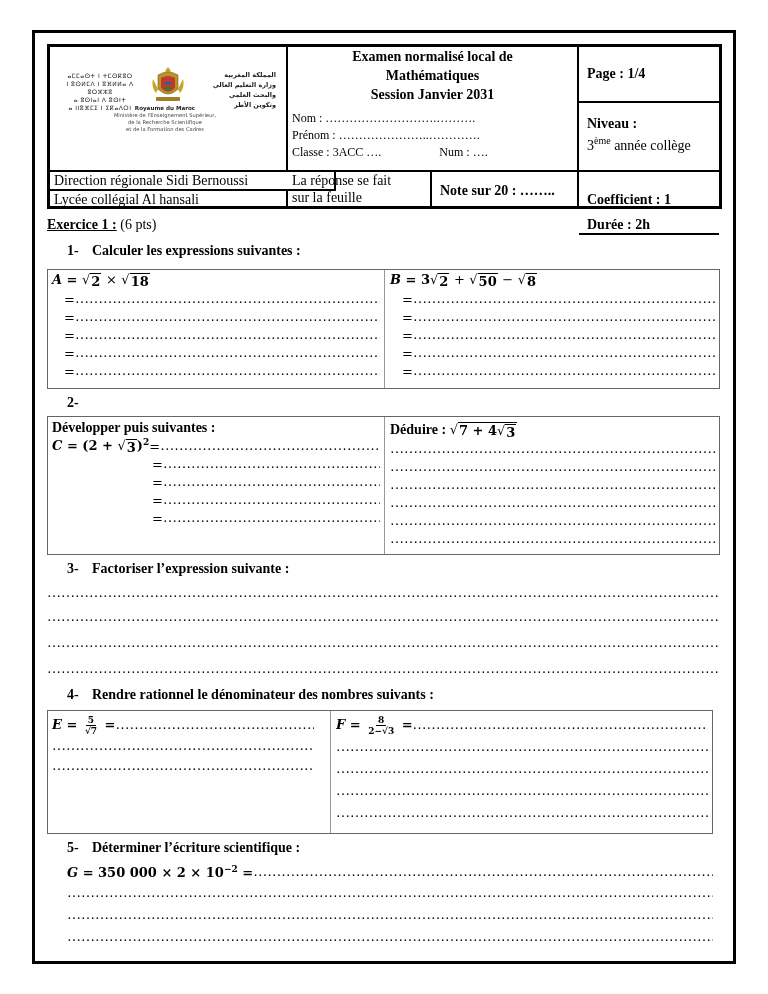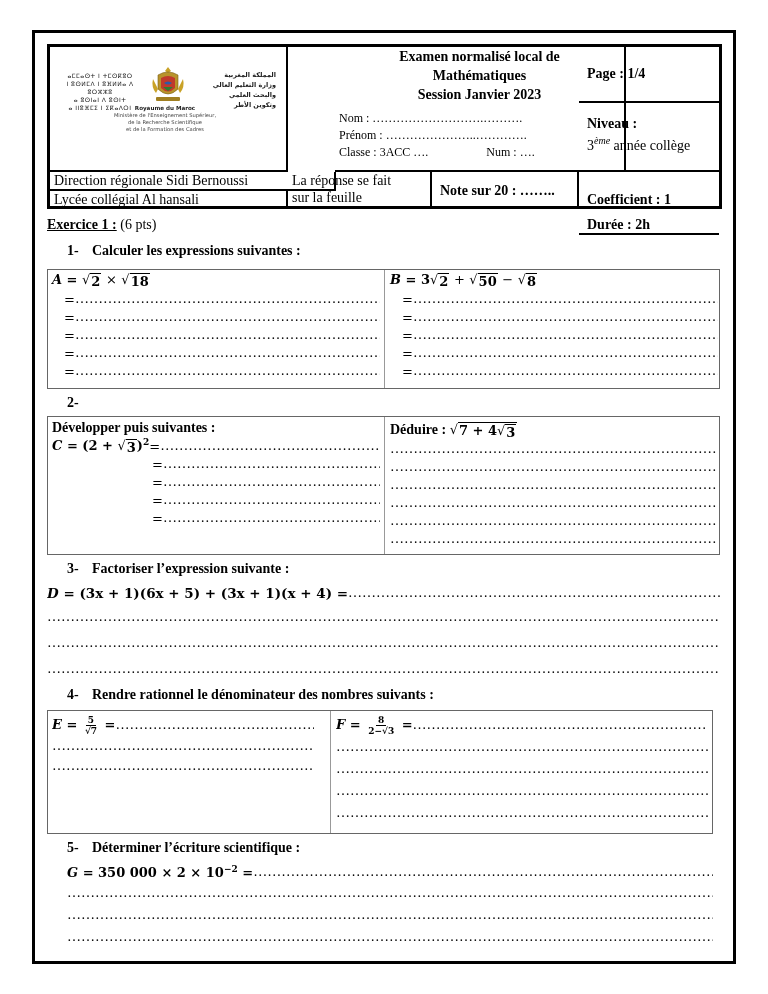--- a/index.html
+++ b/index.html
@@ -8,41 +8,41 @@
 
   .page-frame {
     position: absolute; left: 32px; top: 30px; width: 704px; height: 934px;
     border: 3px solid #000;
   }
 
   
   .hdr { position: absolute; left: 47px; top: 44px; width: 675px; height: 165px; border: 3px solid #000; }
   .hdr .cell { position: absolute; border: 1.5px solid #000; }
   .logo-cell { left: 0; top: 0; width: 238px; height: 125px; border-width: 0 2px 2px 0 !important; }
-  .title-cell { left: 238px; top: 0; width: 291px; height: 125px; border-width: 0 2px 2px 0 !important; margin-left: 47px; }
+  .title-cell { left: 238px; top: 0; width: 291px; height: 125px; border-width: 0 2px 2px 0 !important; }
   .page-cell { left: 529px; top: 0; width: 140px; height: 56px; border-width: 0 0 2px 0 !important; }
   .niveau-cell { left: 529px; top: 56px; width: 140px; height: 69px; border-width: 0 0 2px 0 !important; }
   .dir-cell { left: 0; top: 125px; width: 286px; height: 19px; border-width: 0 2px 2px 0 !important; }
   .lycee-cell { left: 0; top: 144px; width: 238px; height: 18px; border-width: 0 2px 0 0 !important; }
   .reponse-cell { left: 238px; top: 125px; width: 144px; height: 37px; border-width: 0 2px 0 0 !important; }
   .note-cell { left: 382px; top: 125px; width: 147px; height: 37px; border-width: 0 2px 0 0 !important; }
   .duree-cell { left: 529px; top: 125px; width: 140px; height: 19px; border-width: 0 0 2px 0 !important; margin-top: 44px; }
   .coef-cell { left: 529px; top: 144px; width: 140px; height: 18px; border-width: 0 !important; }
 
   .small-txt { font-size: 14px; line-height: 17px; padding-left: 4px; white-space: nowrap; }
   .bold { font-weight: bold; }
 
   .title-block { text-align: center; font-weight: bold; font-size: 14px; line-height: 19px; padding-top: 0px; }
   .fields { font-size: 12px; line-height: 17px; padding-left: 4px; margin-top: 6px; }
   .fields .row { display: flex; white-space: nowrap; }
   .fields .num { margin-left: 58px; }
 
   .page-cell .small-txt { padding-top: 18px; padding-left: 8px; }
   .niveau-cell .small-txt { padding-left: 8px; padding-top: 12px; }
-  .niveau-cell sup { font-style: italic; font-size: 10px; }
+  .niveau-cell sup { font-size: 10px; }
 
   .note-cell .small-txt { padding-top: 10px; padding-left: 8px; }
   .reponse-cell .small-txt { line-height: 17px; }
 
   
   .logo { position: absolute; left: 0; top: 0; width: 236px; height: 123px; }
   .tif { position: absolute; left: 14px; top: 25px; font-family: "DejaVu Sans", sans-serif; font-size: 6px; line-height: 8px; color: #222; text-align: center; width: 72px; letter-spacing: 0.5px; }
   .ar { position: absolute; right: 10px; top: 23px; font-family: "DejaVu Sans", sans-serif; font-size: 6.5px; line-height: 10px; color: #222; text-align: right; direction: rtl; width: 86px; }
   .ar .b { font-weight: bold; text-align: right; }
   .emblem { position: absolute; left: 100px; top: 18px; width: 36px; height: 40px; }
@@ -107,21 +107,21 @@
         <div>de la Recherche Scientifique</div>
         <div>et de la Formation des Cadres</div>
       </div>
     </div>
   </div>
 
   <div class="cell title-cell">
     <div class="title-block">
       <div>Examen normalisé local de</div>
       <div>Mathématiques</div>
-      <div>Session Janvier 2023</div>
+      <div>Session Janvier 2031</div>
     </div>
     <div class="fields">
       <div class="row">Nom : ……………………….……….</div>
       <div class="row">Prénom : …………………..………….</div>
       <div class="row">
         <span>Classe : 3ACC ….</span>
         <span class="num">Num : ….</span>
       </div>
     </div>
   </div>
@@ -299,21 +299,20 @@
         <div class="eqrow">
           <span class="dots">………………………………………………………………………………………………………………………………………………………………………………</span>
         </div>
       </div>
   </div>
 </div>
 
 <div class="q" style="left:67px; top:561px;"><span class="n">3-</span><span>Factoriser l’expression suivante :</span></div>
 <div style="position:absolute; left:47px; top:582px; width:673px;">
   <div class="eqrow" style="height:22px;">
-    <span class="math" style="white-space:nowrap; font-size:13.5px;"><i>D</i><span> = (3x + 1)(6x + 5) + (3x + 1)(x + 4) = </span></span>
     <span class="dots">………………………………………………………………………………………………………………………………………………………………………………</span>
   </div>
   <div id="f-lines">
       <div class="eqrow" style="height: 26px;">
         <span class="dots">………………………………………………………………………………………………………………………………………………………………………………</span>
       </div>
       <div class="eqrow" style="height: 26px;">
         <span class="dots">………………………………………………………………………………………………………………………………………………………………………………</span>
       </div>
       <div class="eqrow" style="height: 26px;">

